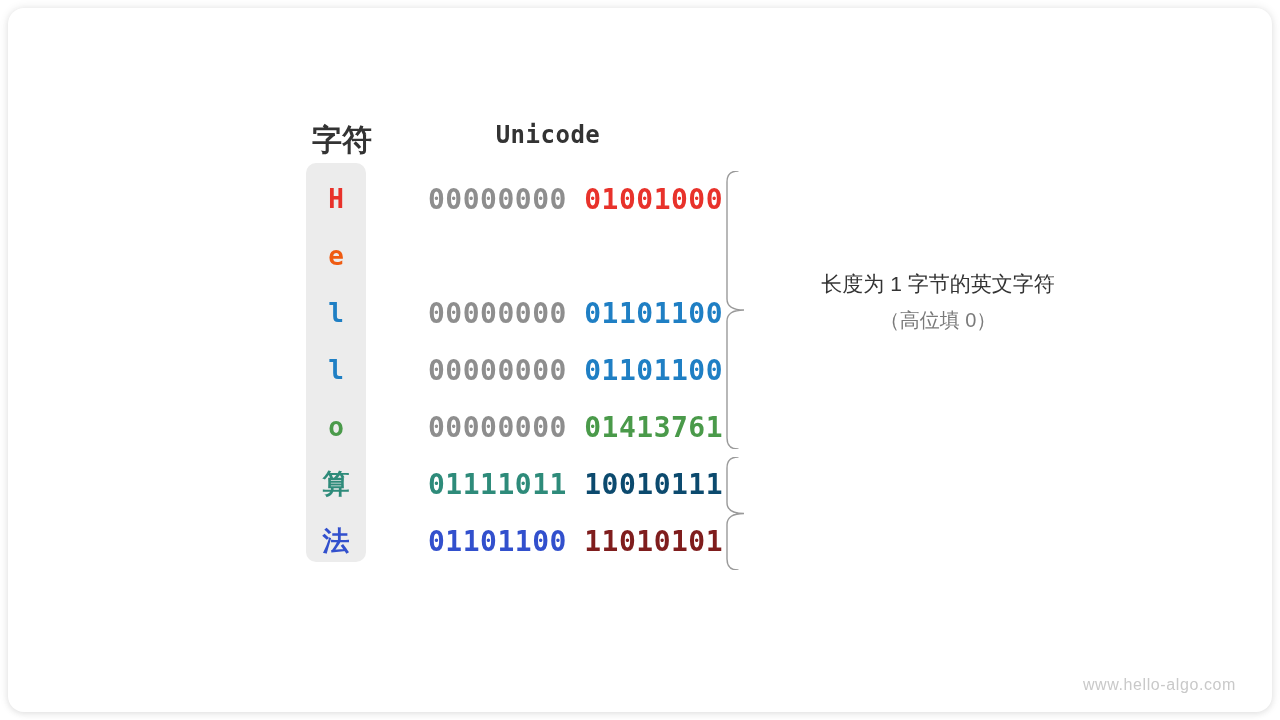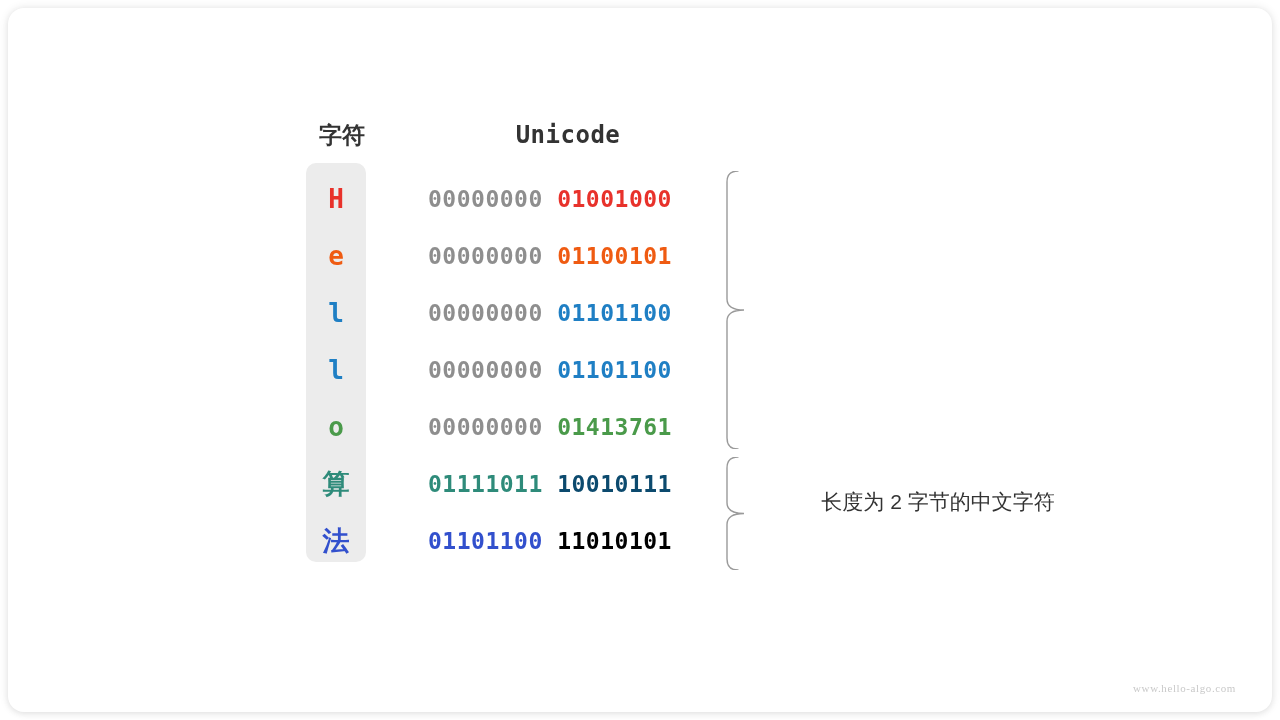--- a/index.html
+++ b/index.html
@@ -41,25 +41,25 @@
     position: absolute;
     font-weight: bold;
     color: #333333;
     white-space: nowrap;
   }
   #hdr-char {
     left: 298px;
     top: 112px;
     width: 72px;
     text-align: center;
-    font-size: 23px;
+    font-size: 30px;
     font-family: "Liberation Sans", "DejaVu Sans", sans-serif;
   }
   #hdr-unicode {
-    left: 428px;
+    left: 408px;
     top: 113px;
     width: 264px;
     text-align: center;
     font-size: 24px;
     font-family: "DejaVu Sans Mono", "Liberation Mono", monospace;
     letter-spacing: 0.5px;
   }
 
   
   #char-column {
@@ -96,21 +96,21 @@
     font-size: 27px;
   }
   .row .bits {
     position: absolute;
     left: 420px;
     top: 0;
     width: 264px;
     height: 57px;
     line-height: 57px;
     text-align: left;
-    font-size: 23px;
+    font-size: 28px;
     font-weight: bold;
     font-family: "DejaVu Sans Mono", "Liberation Mono", monospace;
     letter-spacing: 0.5px;
     white-space: pre;
   }
   .bits .hi { color: #8e8e8e; }
 
   
   .brace {
     position: absolute;
@@ -137,23 +137,23 @@
     margin-top: 9px;
   }
   #annot-1 { left: 762px; top: 262px; width: 336px; }
   #annot-2 { left: 762px; top: 480px; width: 336px; }
 
   
   #watermark {
     position: absolute;
     right: 36px;
     bottom: 18px;
-    font-size: 11px;
+    font-size: 16px;
     color: #c9c9c9;
-    font-family: Liberation Serif, serif;
+    font-family: Liberation Sans, sans-serif;
     letter-spacing: 0.6px;
   }
 </style>
 </head>
 <body>
 
 <div id="card">
   <div id="figure">
 
     <div class="col-header" id="hdr-char">字符</div>
@@ -162,56 +162,54 @@
 
     <div id="char-column"></div>
 
     <div id="rows-container">
         <div class="row" style="top: 163px;">
           <div class="ch" style="color: rgb(232, 50, 43);">H</div>
           <div class="bits"><span class="hi">00000000</span> <span style="color: rgb(232, 50, 43);">01001000</span></div>
         </div>
         <div class="row" style="top: 220px;">
           <div class="ch" style="color: rgb(239, 91, 18);">e</div>
-          <div class="bits"><span class="hi">00000000</span> <span style="color: rgb(239, 91, 18);">01100101</span></div>
         </div>
         <div class="row" style="top: 277px;">
           <div class="ch" style="color: rgb(31, 127, 196);">l</div>
           <div class="bits"><span class="hi">00000000</span> <span style="color: rgb(31, 127, 196);">01101100</span></div>
         </div>
         <div class="row" style="top: 334px;">
           <div class="ch" style="color: rgb(31, 127, 196);">l</div>
           <div class="bits"><span class="hi">00000000</span> <span style="color: rgb(31, 127, 196);">01101100</span></div>
         </div>
         <div class="row" style="top: 391px;">
           <div class="ch" style="color: rgb(74, 154, 74);">o</div>
           <div class="bits"><span class="hi">00000000</span> <span style="color: rgb(74, 154, 74);">01413761</span></div>
         </div>
         <div class="row" style="top: 448px;">
           <div class="ch cjk" style="color: rgb(46, 139, 122);">算</div>
           <div class="bits"><span style="color: rgb(46, 139, 122);">01111011</span> <span style="color: #0c4a6e;">10010111</span></div>
         </div>
         <div class="row" style="top: 505px;">
           <div class="ch cjk" style="color: rgb(50, 80, 205);">法</div>
-          <div class="bits"><span style="color: rgb(50, 80, 205);">01101100</span> <span style="color: #000000;">11010101</span></div>
+          <div class="bits"><span style="color: rgb(50, 80, 205);">01101100</span> <span style="color: #7f1d1d;">11010101</span></div>
         </div>
       </div>
 
     <div id="braces-container">
         <svg width="22" height="278" class="brace" style="top: 163px;">
           <path d="M 14 0 Q 3 0 3 11 L 3 128 Q 3 139 20 139 Q 3 139 3 150 L 3 267 Q 3 278 14 278" fill="none" stroke="#9a9a9a" stroke-width="1.4" stroke-linecap="round"></path>
         </svg>
         <svg width="22" height="113" class="brace" style="top: 449px;">
           <path d="M 14 0 Q 3 0 3 11 L 3 45.5 Q 3 56.5 20 56.5 Q 3 56.5 3 67.5 L 3 102 Q 3 113 14 113" fill="none" stroke="#9a9a9a" stroke-width="1.4" stroke-linecap="round"></path>
         </svg>
       </div>
 
     <div class="annot" id="annot-1">
+      <span class="main">长度为 1 字节的英文字符</span>
+      <span class="sub">（高位填 0）</span>
     </div>
 
-    <div class="annot" id="annot-2">
-      <span class="main">长度为 2 字节的中文字符</span>
-    </div>
 
     <div id="watermark">www.hello-algo.com</div>
 
   </div>
 </div>
 
 </body></html>

